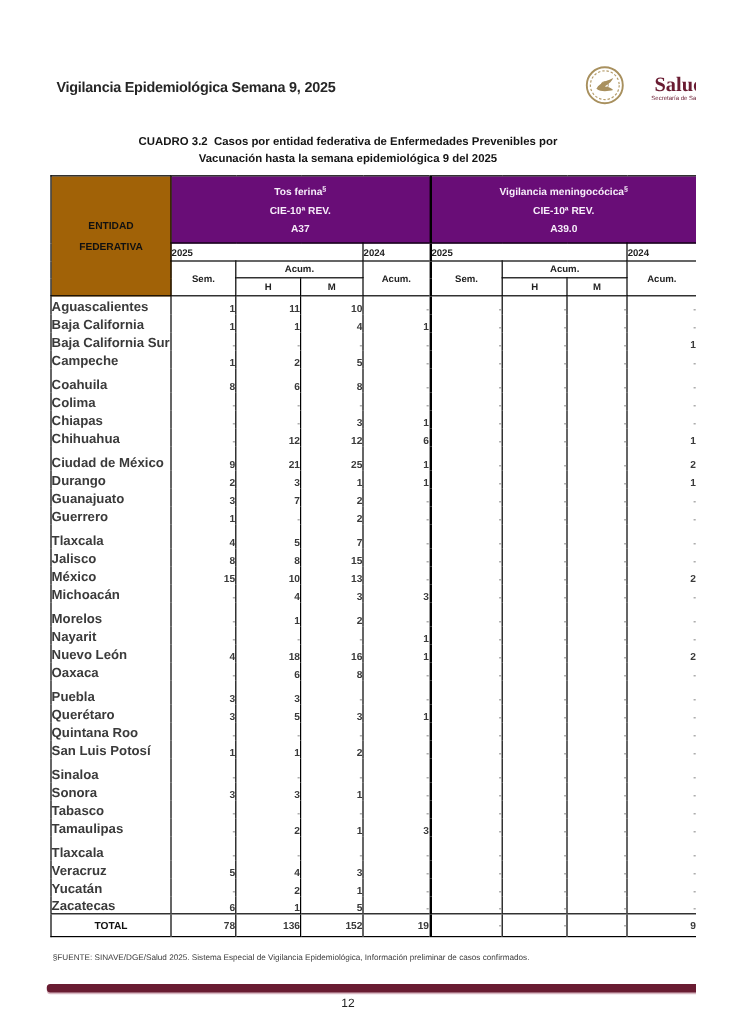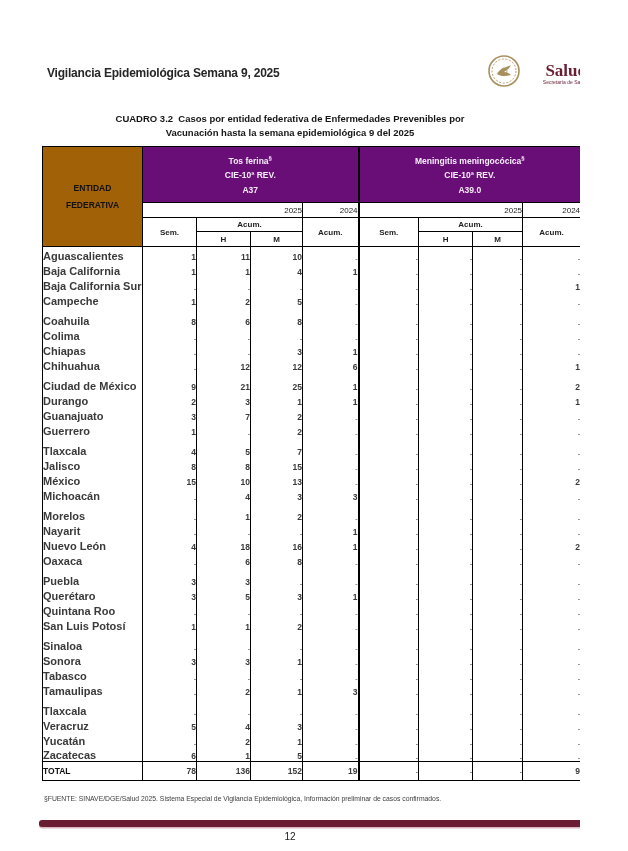--- a/index.html
+++ b/index.html
@@ -26,39 +26,39 @@
                border-collapse:collapse; table-layout:fixed;
                border:1.5px solid #000; }
   table.main th, table.main td { padding:0; margin:0; }
 
   thead th, thead td { border:1px solid #000; }
   .entity-head { background:#a16207; font-size:8.5px; font-weight:700; color:#111;
                  text-align:center; vertical-align:middle; line-height:17px; }
   .purple-head { background:var(--purple); color:#f7eefa; font-size:8.5px; font-weight:700;
                  height:56px; text-align:center; vertical-align:middle; line-height:15px; }
   .purple-head sup { font-size:6px; }
-  .year-row th { font-size:8px; font-weight:400; color:#222; height:15px; text-align:right; }
+  .year-row th { font-size:8px; font-weight:700; color:#222; height:15px; text-align:left; }
   .mid-row th, .hm-row th { font-size:8px; font-weight:700; color:#222; text-align:center; }
   .mid-row th { height:14px;text-align:center; }
   .hm-row th { height:15px; border-bottom:1.5px solid #000; }
   .thick-l { border-left:2px solid #000 !important; }
 
   tbody td { border-top:none; border-bottom:none; vertical-align:bottom; }
   tbody td + td { border-left:1px solid #000; }
   tbody td.c4 { border-left:2px solid #000; }
   td.name { text-align:left; padding-left:4px; font-size:11px; font-weight:700;
             color:var(--ink); height:15px; padding-bottom:2px; }
   td.val { text-align:right; padding-right:9px; font-size:8.5px; font-weight:700;
            color:var(--ink); height:15px; padding-bottom:2px; }
   td.val.dash { color:#8a8a8a; font-size:7px; }
   tr.gstart td { height:20px; }
 
   tbody.total-body td { border-top:1.5px solid #000; height:19px; vertical-align:middle;
                         padding-bottom:0; }
-  td.tlabel { text-align:left; font-size:8.5px; font-weight:700; color:#111; }
+  td.tlabel { text-align:center; font-size:8.5px; font-weight:700; color:#111; }
 
   
   .footnote { position:absolute; left:44px; top:795px; font-size:6.8px; color:#3c3c3c; }
   .footer-bar { position:absolute; left:39px; top:820px; width:550px; height:7px;
                 background:var(--maroon); border-radius:3px; box-shadow:0 1.5px 0 #d8b8c2; }
   .page-number { position:absolute; top:831px; left:0; width:100%; text-align:center;
                  font-size:10px; color:#222; }
 </style>
 </head>
 <body>
@@ -105,21 +105,21 @@
         <td class="entity-head" rowspan="4">
           <div>ENTIDAD</div>
           <div>FEDERATIVA</div>
         </td>
         <th class="purple-head" colspan="4">
           <div><span>Tos ferina</span><sup>§</sup></div>
           <div>CIE-10ª REV.</div>
           <div>A37</div>
         </th>
         <th class="purple-head thick-l" colspan="4">
-          <div><span>Meningitis meningocócica</span><sup>§</sup></div>
+          <div><span>Vigilancia meningocócica</span><sup>§</sup></div>
           <div>CIE-10ª REV.</div>
           <div>A39.0</div>
         </th>
       </tr>
       <tr class="year-row">
         <th colspan="3">2025</th>
         <th>2024</th>
         <th colspan="3" class="thick-l">2025</th>
         <th>2024</th>
       </tr>

